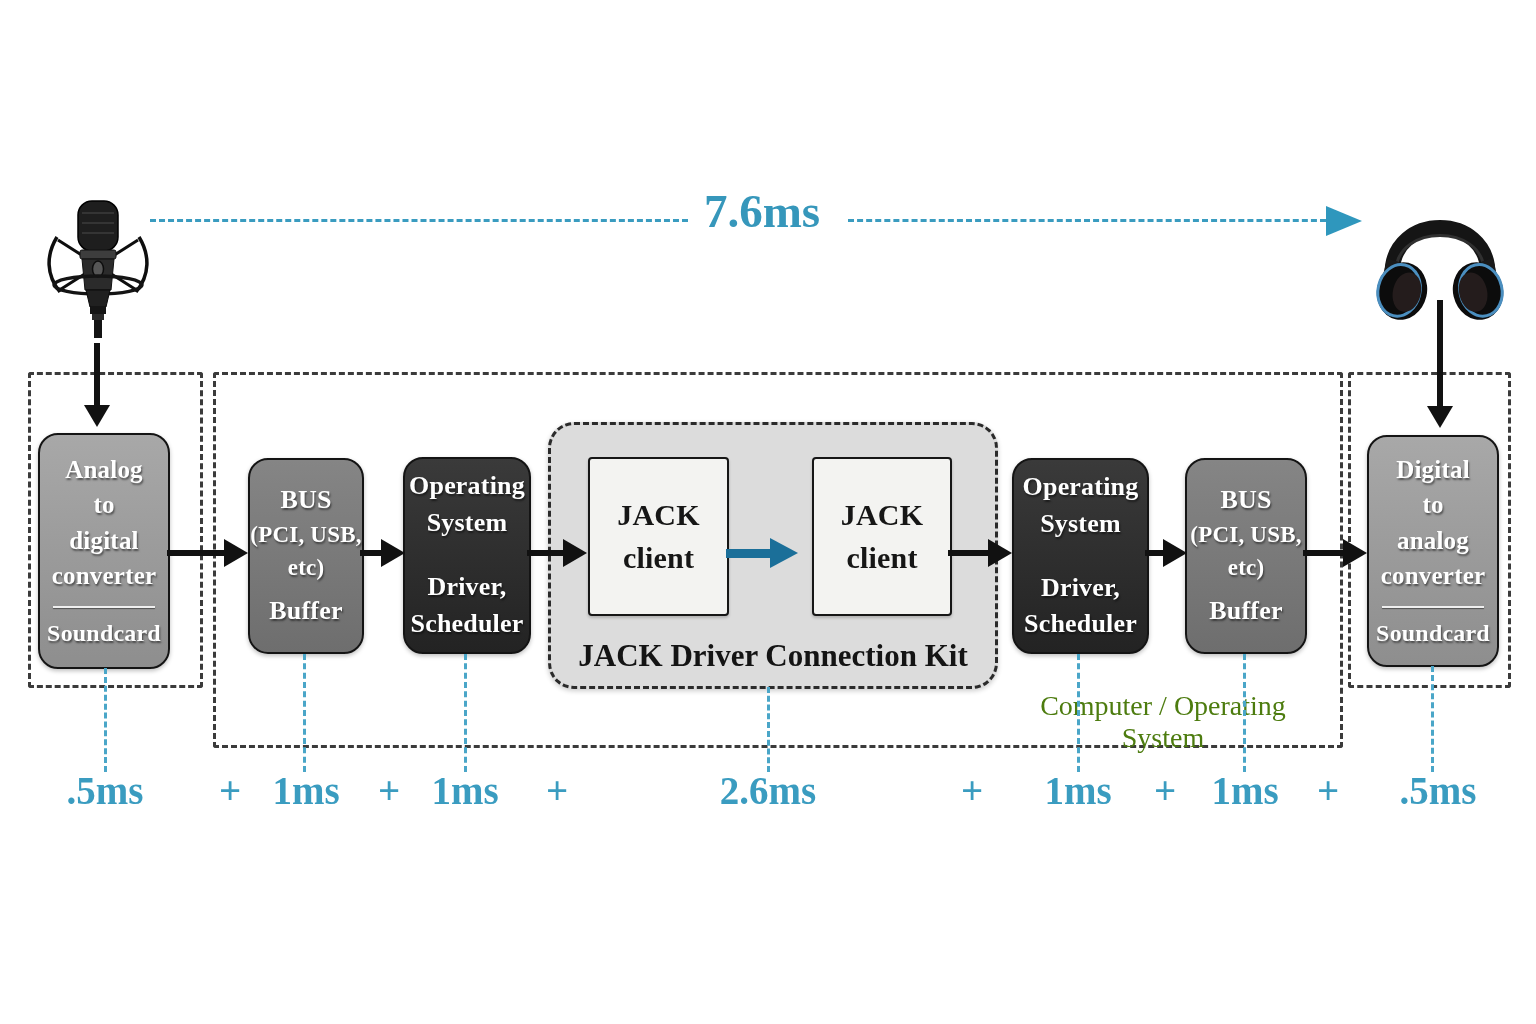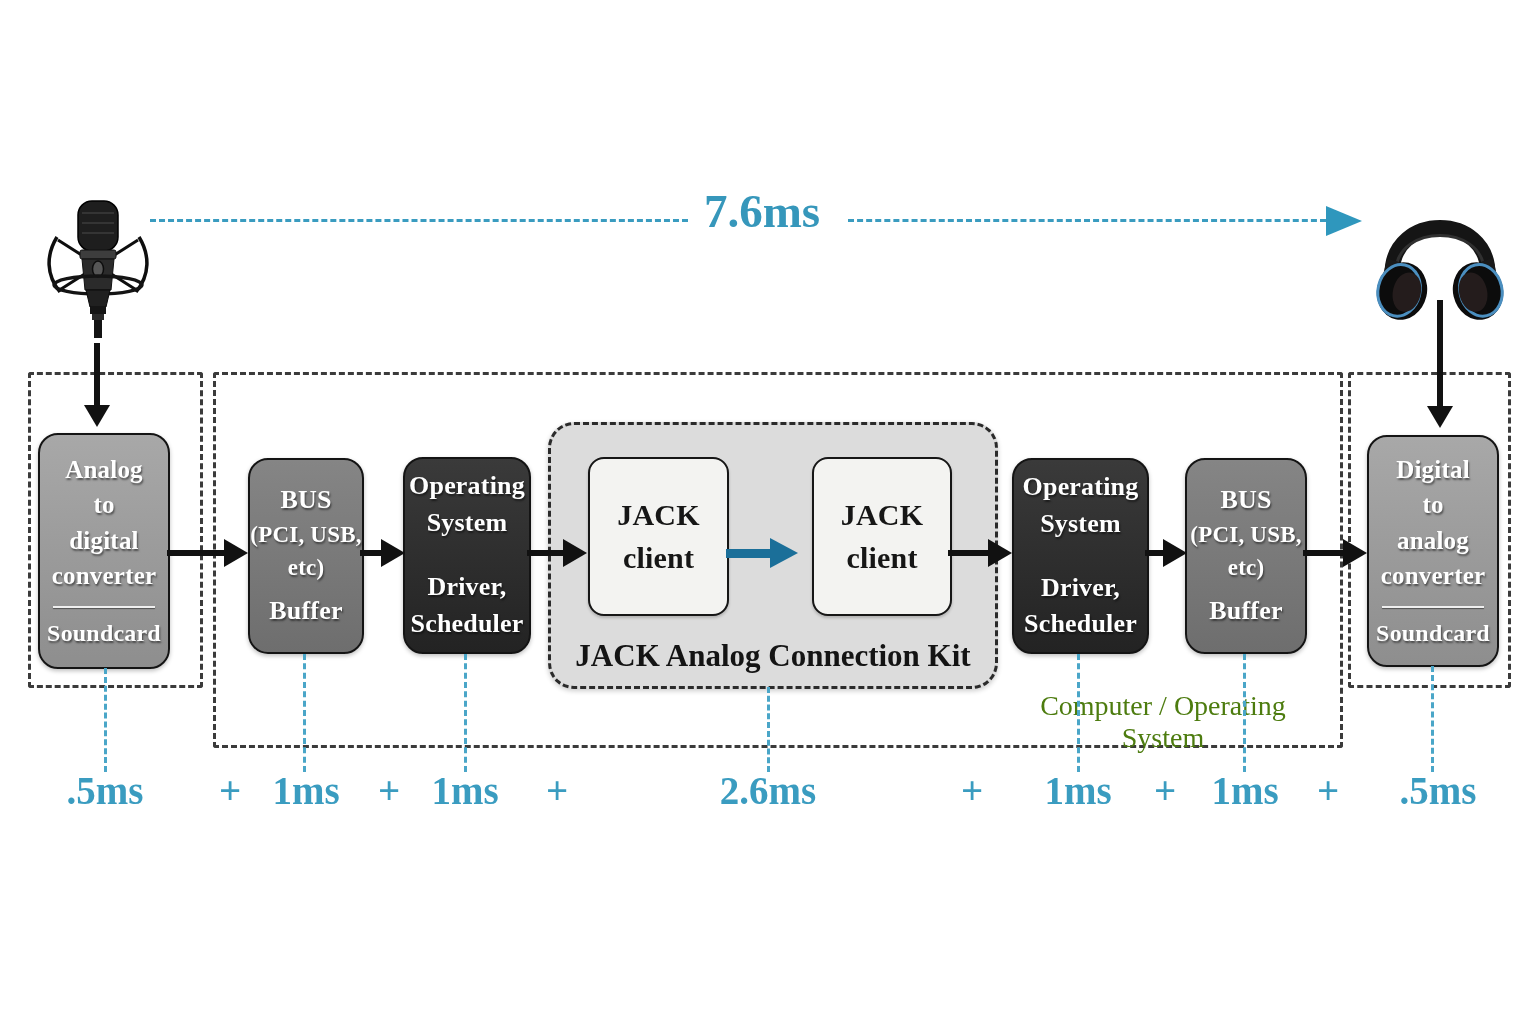--- a/index.html
+++ b/index.html
@@ -19,21 +19,21 @@
   .nl.small{font-size:23px;}
   .nl.gap{margin-top:18px;}
   .nl.gap-lg{margin-top:27px;}
   .sep{display:block;width:80%;height:2px;background:#efefef;margin:12px auto 8px;
        box-shadow:0 1px 1px rgba(0,0,0,.45);}
   
   .kit{position:absolute;left:548px;top:422px;width:444px;height:261px;background:#dcdcdc;
        border:3px dashed #2b2b2b;border-radius:26px;box-shadow:0 2px 5px rgba(0,0,0,.2);}
   .kit-label{position:absolute;left:0;right:0;bottom:12px;text-align:center;font-size:31px;
        font-weight:600;color:#141414;}
-  .client{position:absolute;background:#f3f3f1;border:2px solid #161616;border-radius:16px;
+  .client{position:absolute;background:#f3f3f1;border:2px solid #161616;border-radius:4px;
        display:flex;flex-direction:column;justify-content:center;text-align:center;color:#161616;
        box-shadow:0 2px 3px rgba(0,0,0,.2);}
   .client .nl{font-size:30px;text-shadow:none;font-weight:600;}
   .comp-label{position:absolute;left:1002px;top:690px;width:322px;text-align:center;
        font-size:28px;color:#4d7c0f;}
   
   .harrow{position:absolute;display:flex;align-items:center;top:539px;}
   .hshaft{height:6px;background:#111;}
   .hhead{width:0;height:0;border-left:24px solid #111;border-top:14px solid transparent;
          border-bottom:14px solid transparent;}
@@ -113,21 +113,21 @@
   <div class="varrow" style="left:84px;top:343px;width:26px;height:84px">
     <span class="vshaft"></span>
       <span class="vhead"></span>
   </div>
   <div class="varrow" style="left:1427px;top:300px;width:26px;height:128px">
     <span class="vshaft"></span>
       <span class="vhead"></span>
   </div>
 
   <div class="kit">
-    <div class="kit-label">JACK Analog Connection Kit</div>
+    <div class="kit-label">JACK Driver Connection Kit</div>
   </div>
   <div class="client" style="left:588px;top:457px;width:137px;height:155px">
     <span class="nl">JACK</span>
     <span class="nl">client</span>
   </div>
   <div class="client" style="left:812px;top:457px;width:136px;height:155px">
     <span class="nl">JACK</span>
     <span class="nl">client</span>
   </div>
 

